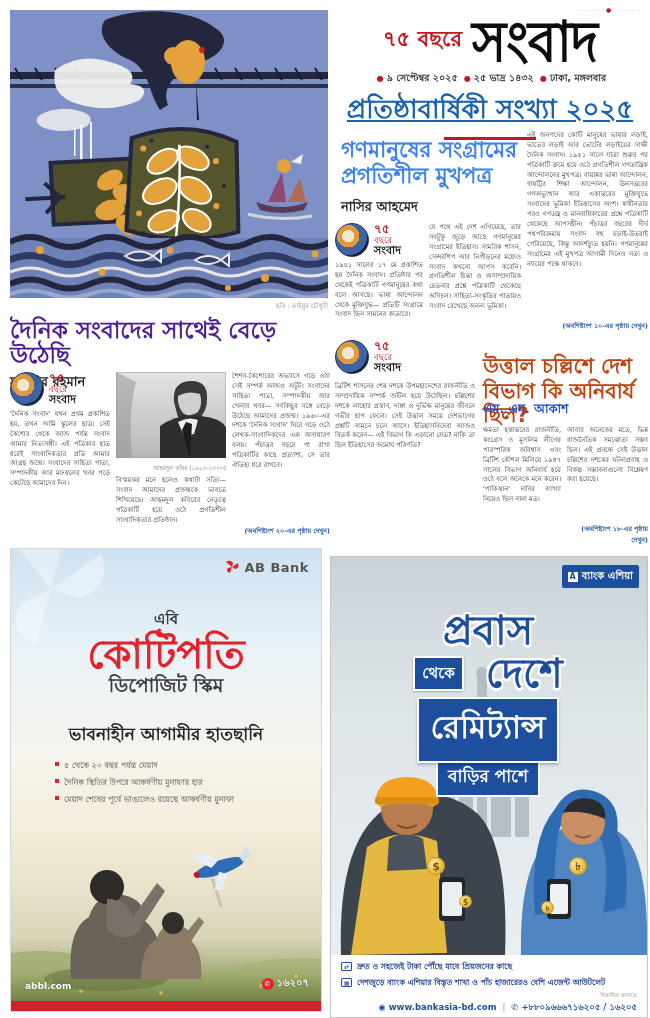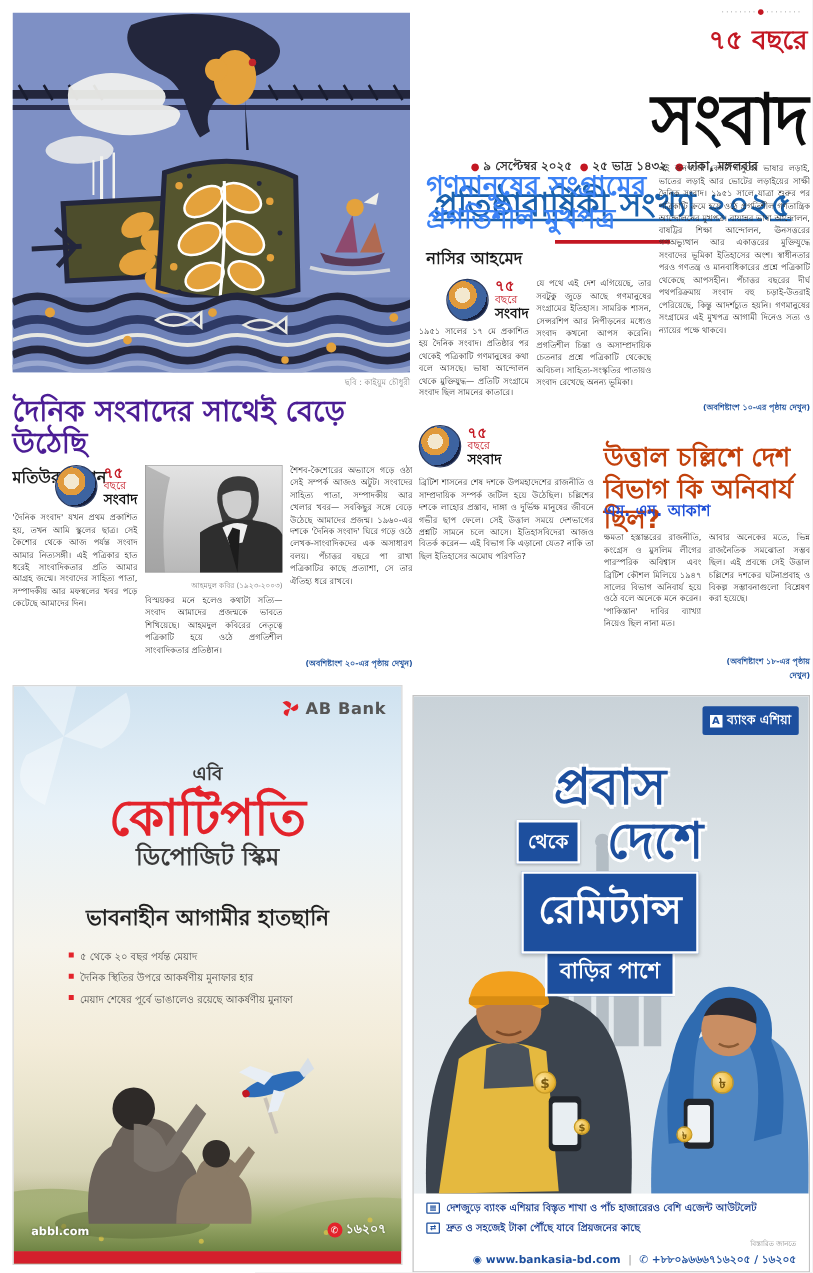--- a/index.html
+++ b/index.html
@@ -6,33 +6,33 @@
   html,body { background:#e9e9e9; }
   body { font-family:"DejaVu Sans","Liberation Sans",sans-serif; }
   #page {
     position:relative; width:650px; height:1018px; background:#ffffff;
     margin:0 auto; overflow:hidden;
   }
   
   #masthead { position:absolute; left:334px; top:6px; width:312px; }
   .microtext { text-align:right; font-size:5px; letter-spacing:2px; color:#555; height:8px; padding-right:4px; }
   .microdot { color:#c31722; font-size:6px; }
-  .title-row { display:flex; align-items:flex-end; justify-content:center; gap:10px; margin-top:2px;flex-direction:column; }
+  .title-row { display:flex; align-items:flex-end; justify-content:center; gap:10px; margin-top:2px; }
   .years-red { color:#c31722; font-weight:bold; font-size:21px; padding-bottom:10px; }
   .paper-title { color:#0d0d0d; font-weight:800; font-size:52px; line-height:1.0; letter-spacing:-1px; transform:scaleY(1.08); }
   .dateline { margin-top:3px; text-align:center; font-size:9.5px; font-weight:bold; color:#333; }
   .rdot { color:#c31722; font-size:8px; padding:0 3px; }
   .edition { margin-top:3px; text-align:center; font-size:26px; font-weight:800; color:#1a62ae;text-decoration:underline; }
   .edition-underline { width:92px; height:3px; background:#c31722; margin:4px auto 0 auto; }
   
   #artwork { position:absolute; left:10px; top:10px; width:318px; height:288px; }
   #artwork svg { display:block; }
   .art-caption { position:absolute; left:10px; top:301px; width:318px; text-align:right; font-size:6.5px; color:#8a8a8a; }
   
-  .badge { display:flex; align-items:center; gap:5px;justify-content:flex-end; }
+  .badge { display:flex; align-items:center; gap:5px; }
   .badge-circle { width:34px; height:34px; border-radius:50%; flex:0 0 auto;
     background:radial-gradient(circle at 38% 38%, #f3e8cf 0 22%, #e09a3c 22% 40%, #3d63a0 40% 68%, #16203f 68% 100%);
     border:1px solid #2a3a60; }
   .badge-text { line-height:1.05; }
   .badge-75 { color:#c31722; font-weight:bold; font-size:12px; }
   .badge-bochore { color:#c31722; font-size:8.5px; }
   .badge-paper { color:#111; font-weight:bold; font-size:11px; }
   .bodytext { font-size:6.6px; line-height:1.5; text-align:justify; color:#2f2f2f; overflow:hidden; }
   .contnote { font-size:6.3px; color:#1c4f9b; font-weight:bold; text-align:right; margin-top:2px; }
   
@@ -457,26 +457,26 @@
         <div class="ba-row2">
           <span class="ba-theke">থেকে</span>
           <span class="ba-deshe">দেশে</span>
         </div>
         <div><span class="ba-remit">রেমিট্যান্স</span></div>
         <span class="ba-barir">বাড়ির পাশে</span>
       </div>
     </div>
     <div class="ba-bottom">
       <div class="ba-feature">
+          <span class="ba-ficon">⇄</span>
+          <span>দ্রুত ও সহজেই টাকা পৌঁছে যাবে প্রিয়জনের কাছে</span>
+        </div>
+      <div class="ba-feature">
           <span class="ba-ficon">▦</span>
           <span>দেশজুড়ে ব্যাংক এশিয়ার বিস্তৃত শাখা ও পাঁচ হাজারেরও বেশি এজেন্ট আউটলেট</span>
-        </div>
-      <div class="ba-feature">
-          <span class="ba-ficon">⇄</span>
-          <span>দ্রুত ও সহজেই টাকা পৌঁছে যাবে প্রিয়জনের কাছে</span>
         </div>
       <div class="ba-details">বিস্তারিত জানতে</div>
       <div class="ba-webline">
         <span>◉</span>
         <span>www.bankasia-bd.com</span>
         <span class="sep">|</span>
         <span>✆ +৮৮০৯৬৬৬৭১৬২০৫ / ১৬২০৫</span>
       </div>
     </div>
   </div>

